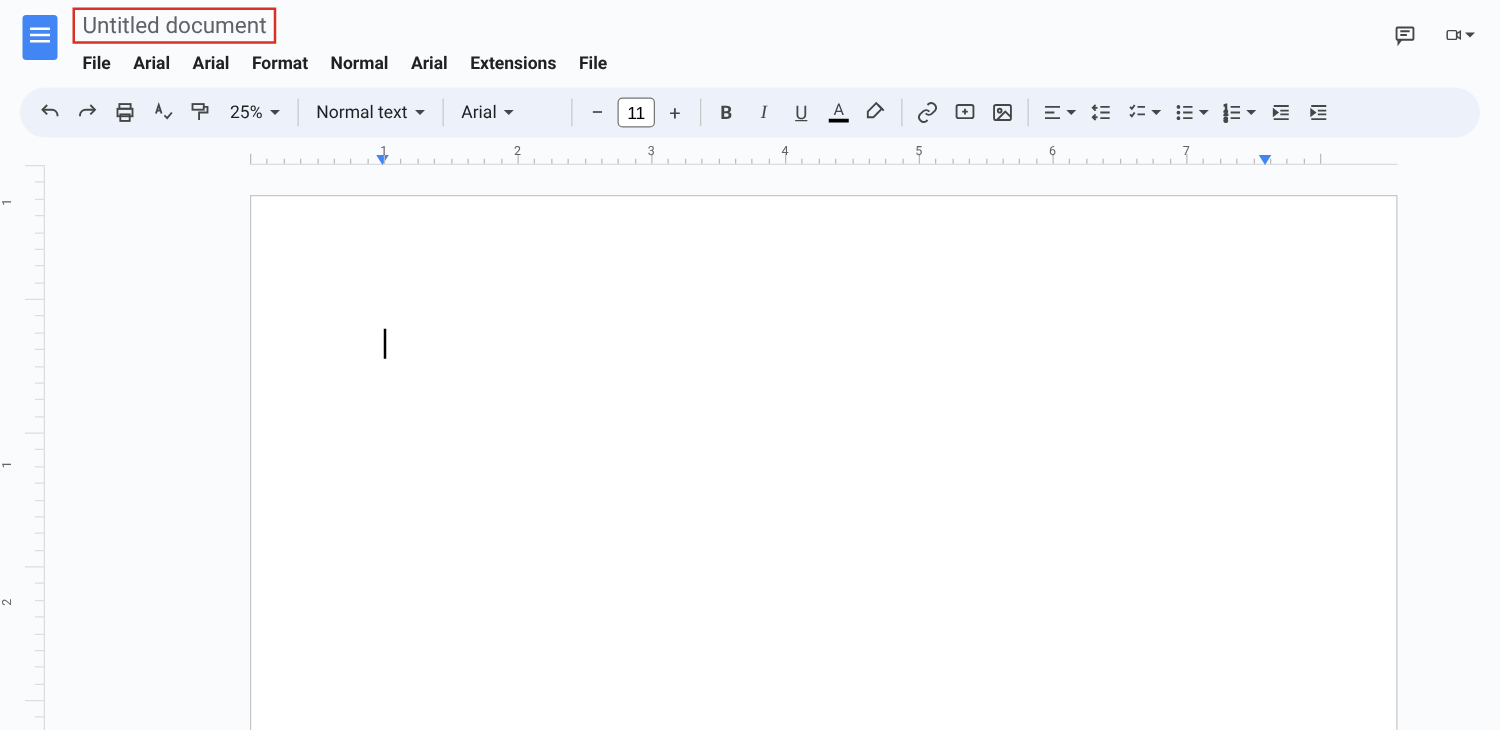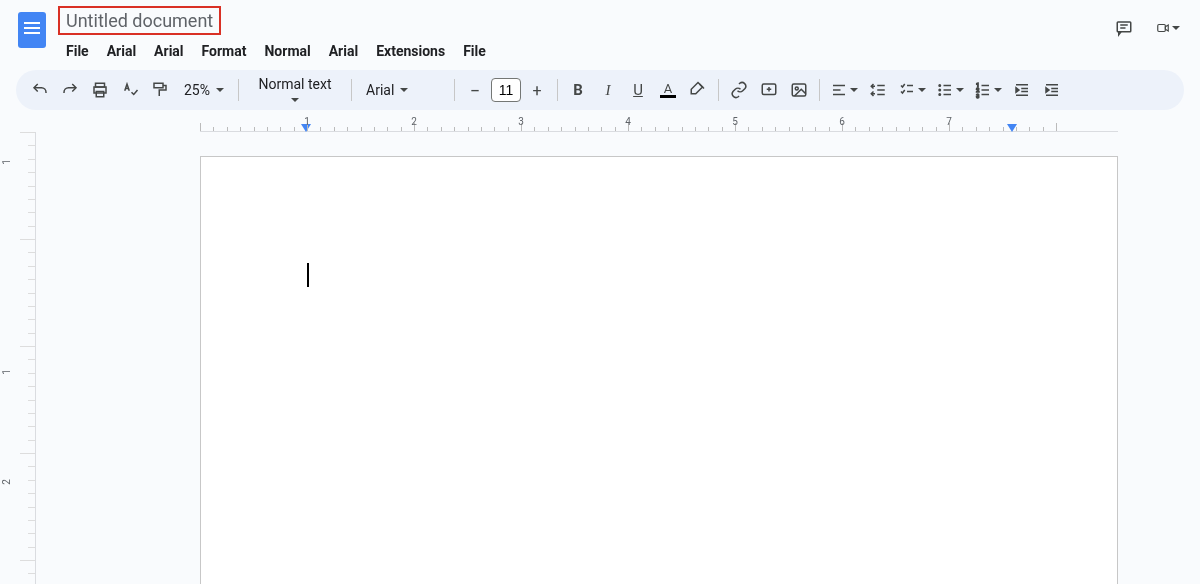--- a/index.html
+++ b/index.html
@@ -296,21 +296,21 @@
     <svg viewBox="0 0 24 24" fill="none" stroke="currentColor" stroke-width="2">
         <rect x="4" y="3" width="12" height="6"></rect>
         <path d="M16 6h4v6h-9v8"></path>
       </svg>
   </div>
   <div class="tb-dropdown">
     <span>25%</span>
     <div class="caret"></div>
   </div>
   <div class="tb-sep"></div>
-  <div class="tb-dropdown" style="min-width:100px;flex-direction:column;">
+  <div class="tb-dropdown" style="min-width:100px;">
     <span>Normal text</span>
     <div class="caret"></div>
   </div>
   <div class="tb-sep"></div>
   <div class="tb-dropdown" style="min-width:90px;">
     <span>Arial</span>
     <div class="caret"></div>
   </div>
   <div class="tb-sep"></div>
   <div class="fontsize-box">

